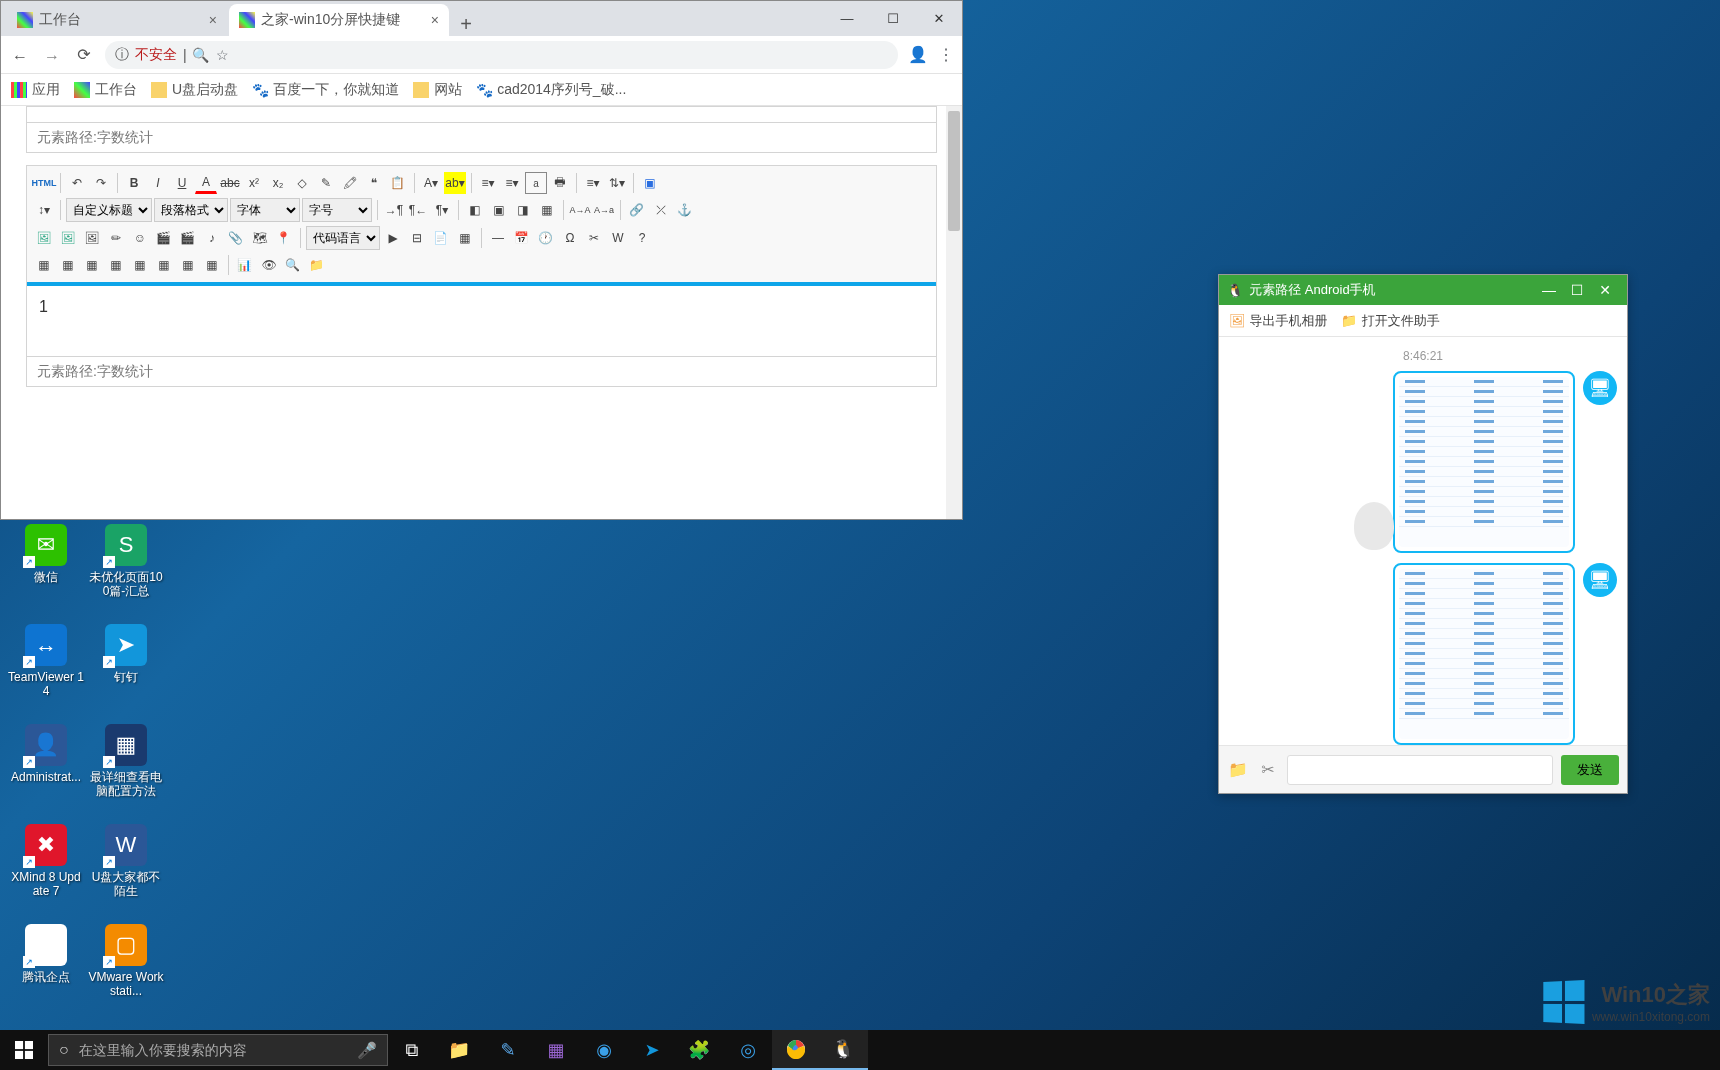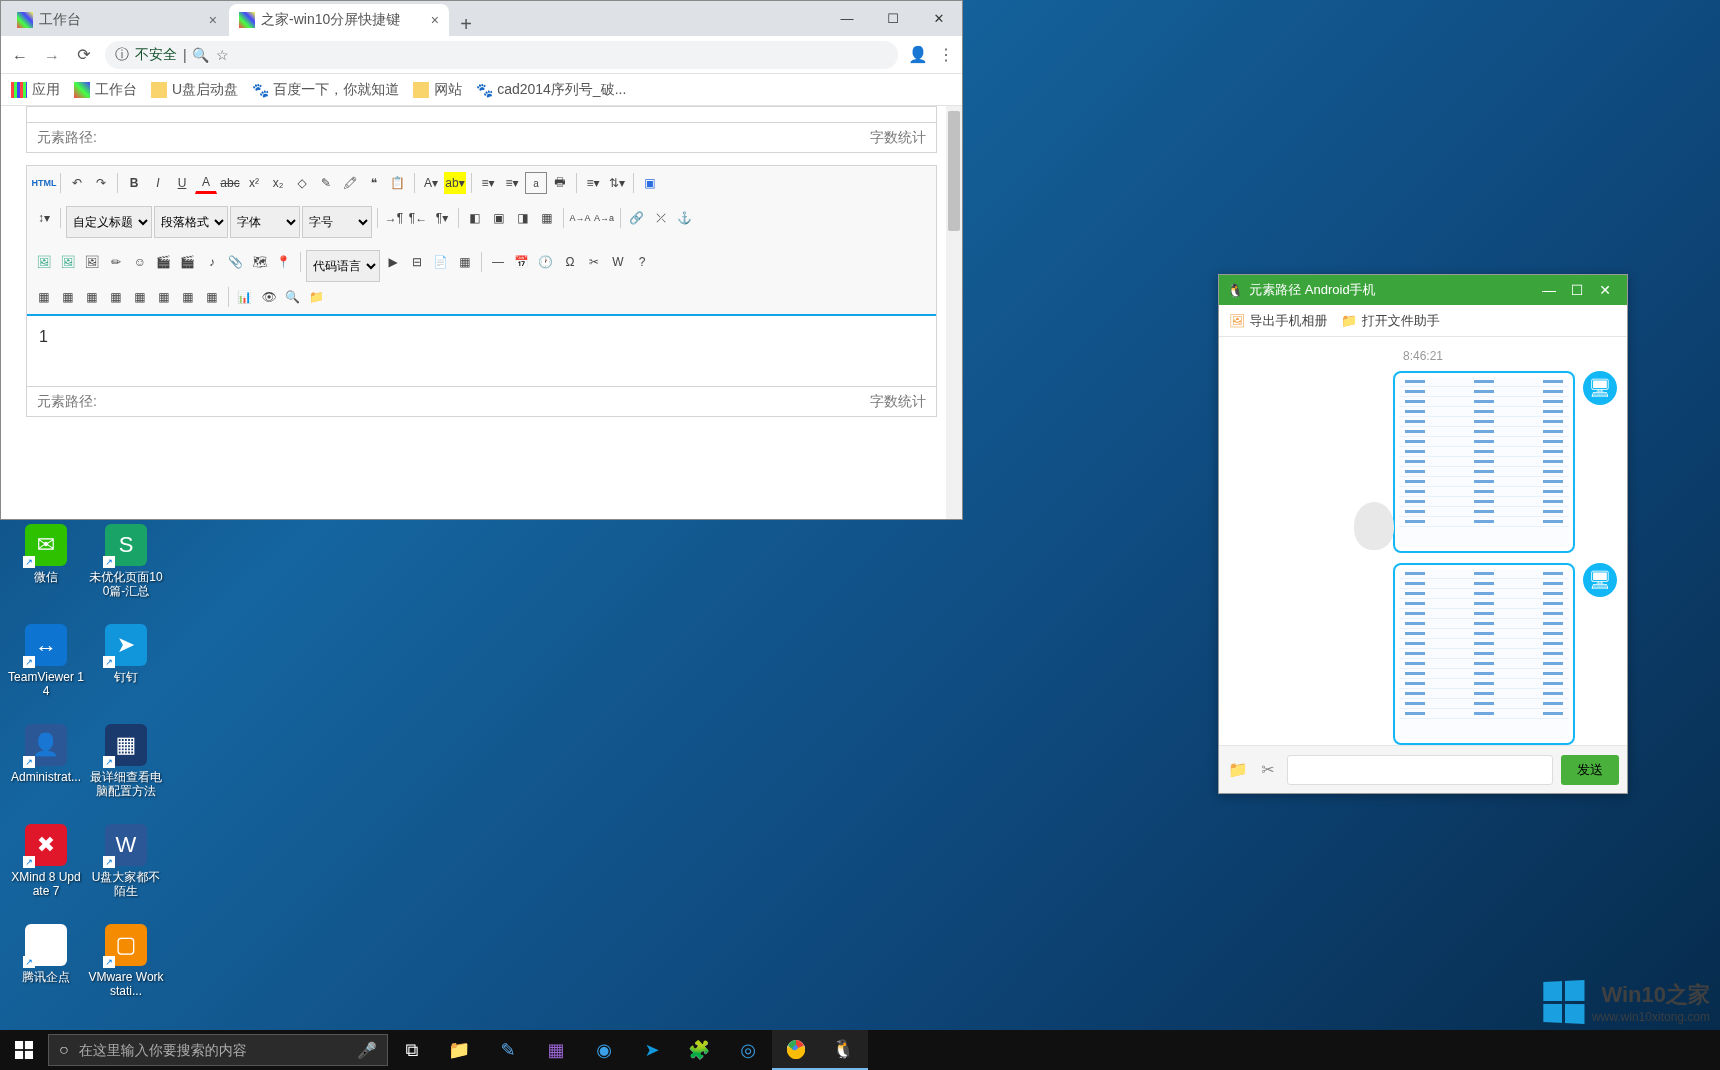--- a/index.html
+++ b/index.html
@@ -14,42 +14,42 @@
 .tab .favicon { width: 16px; height: 16px; display: inline-block; }
 .tab .close-x { margin-left: auto; color: #666; font-size: 14px; cursor: pointer; }
 .new-tab { width: 30px; text-align: center; color: #555; font-size: 20px; cursor: pointer; }
 .winctrl { display: flex; height: 35px; }
 .winctrl div { width: 46px; display: flex; align-items: center; justify-content: center; color: #333; font-size: 13px; cursor: pointer; }
 
 .addrbar { height: 38px; background: #fff; border-bottom: 1px solid #e3e3e3; display: flex; align-items: center; padding: 0 8px; gap: 10px; }
 .navbtn { width: 22px; height: 22px; color: #888; cursor: pointer; display: flex; align-items: center; justify-content: center; }
 .navbtn.enabled { color: #555; }
 .omnibox { flex: 1; height: 28px; background: #f1f3f4; border-radius: 14px; display: flex; align-items: center; padding: 0 10px; font-size: 14px; color: #555; gap: 6px; }
-.omnibox .insecure { color: #14532d; }
+.omnibox .insecure { color: #b91c1c; }
 .omnibox .url { flex: 1; white-space: nowrap; overflow: hidden; text-overflow: ellipsis; }
 .addrbar .ricon { color: #5f6368; font-size: 16px; cursor: pointer; }
 
 .bookbar { height: 32px; background: #fff; border-bottom: 1px solid #e3e3e3; display: flex; align-items: center; padding: 0 10px; gap: 14px; font-size: 14px; color: #555; }
 .bookmark { display: flex; align-items: center; gap: 5px; cursor: pointer; }
 .bkicon { width: 16px; height: 16px; display: inline-block; }
 
 .page { flex: 1; background: #fff; position: relative; overflow: hidden; }
 .page-scroll { position: absolute; right: 0; top: 0; width: 16px; height: 100%; background: #f1f1f1; }
 .page-scroll .thumb { position: absolute; left: 2px; width: 12px; background: #c1c1c1; border-radius: 2px; }
 .editor-blk { margin: 12px 25px; border: 1px solid #d4d4d4; }
 .editor-top { border: 1px solid #d4d4d4; border-bottom: none; height: 16px; margin: 0 25px; }
-.editor-path { height: 30px; border-top: 1px solid #d4d4d4; display: flex; align-items: center; justify-content: space-between; padding: 0 10px; font-size: 14px; color: #777; }
+.editor-path { height: 30px; border-top: 1px solid #d4d4d4; display: flex; align-items: center; justify-content: flex-start; padding: 0 10px; font-size: 14px; color: #777; }
 .section-title { font-size: 18px; font-weight: bold; color: #333; margin: 10px 25px 6px; }
-.toolbar { background: #f8f8f8; border-bottom: 2px solid #0ea5e9; padding: 4px; }
+.toolbar { background: #f8f8f8; border-bottom: 4px solid #0ea5e9; padding: 4px; }
 .tbrow { display: flex; align-items: center; flex-wrap: nowrap; gap: 2px; padding: 2px; }
 .tbtn { width: 22px; height: 22px; display: inline-flex; align-items: center; justify-content: center; font-size: 12px; color: #444; cursor: pointer; border: 1px solid transparent; }
 .tbtn.b { font-weight: bold; }
 .tbtn.i { font-style: italic; }
 .tbtn.u { text-decoration: underline; }
-.tsel { height: 32px; font-size: 12px; border: 1px solid #ccc; padding: 0 2px; min-width: 70px; margin-top: 8px; }
+.tsel { height: 24px; font-size: 12px; border: 1px solid #ccc; padding: 0 2px; min-width: 70px; }
 .tsep { width: 1px; height: 20px; background: #ccc; margin: 0 3px; }
 .editor-body { padding: 12px; font-size: 16px; color: #333; min-height: 70px; }
 
 
 .qq { position: absolute; top: 274px; right: 92px; width: 410px; height: 520px; background: #fff; border: 1px solid #999; display: flex; flex-direction: column; box-shadow: 0 2px 10px rgba(0,0,0,0.3); }
 .qq-title { height: 30px; background: #3ba43b; display: flex; align-items: center; padding: 0 8px; color: #fff; font-size: 13px; }
 .qq-title .qicon { margin-right: 6px; }
 .qq-title .spacer { flex: 1; }
 .qq-title .wbtn { width: 28px; text-align: center; cursor: pointer; font-size: 14px; }
 .qq-tools { height: 32px; border-bottom: 1px solid #e5e5e5; display: flex; align-items: center; padding: 0 10px; gap: 14px; font-size: 13px; color: #444; }

